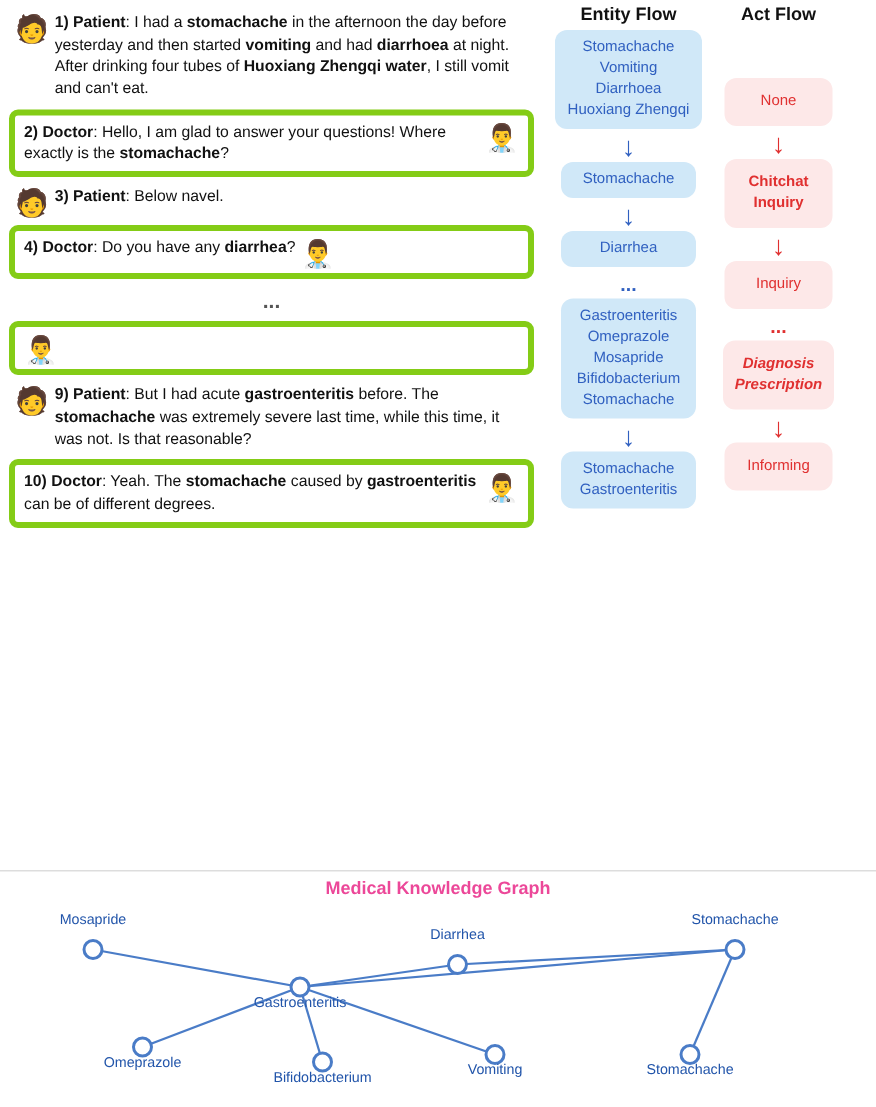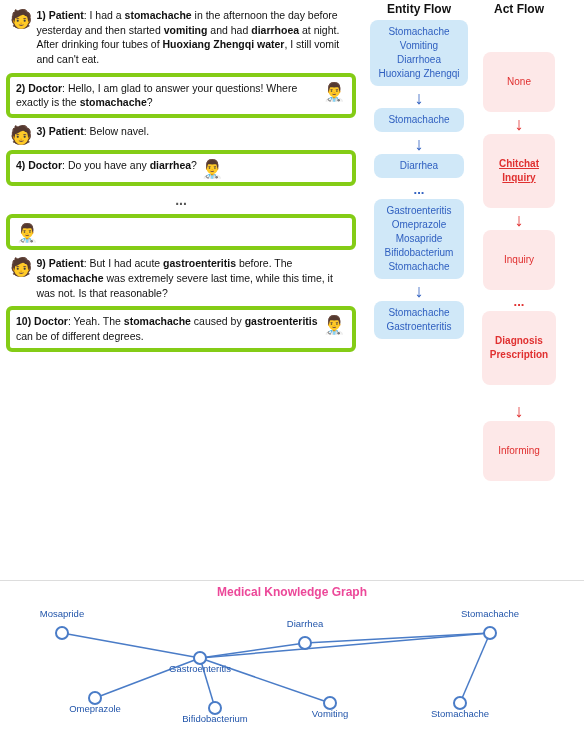--- a/index.html
+++ b/index.html
@@ -102,28 +102,28 @@
     }
     .arrow-down {
       color: #3060c0;
       font-size: 18px;
       line-height: 1;
       margin: 1px 0;
     }
     .act-box {
       background: #fde8e8;
       border-radius: 8px;
-      padding: 23px 8px;
+      padding: 9px 8px;
       text-align: center;
       font-size: 10px;
       line-height: 1.4;
       min-width: 72px;
     }
     .act-box.none-box { color: #e03030; }
-    .act-box.chitchat-box { color: #e03030; font-weight: bold; text-decoration: underline; }
+    .act-box.chitchat-box { color: #e03030; font-weight: bold; }
     .act-box.inquiry-box { color: #e03030; }
     .act-box.diag-presc-box { color: #e03030; font-weight: bold; }
     .act-box.informing-box { color: #e03030; }
     .act-arrow-down {
       color: #e03030;
       font-size: 18px;
       line-height: 1;
       margin: 1px 0;
     }
     .ellipsis-flow {
@@ -274,21 +274,21 @@
       <div class="act-box chitchat-box" style="margin-bottom:2px;">
         <span>Chitchat<br>Inquiry</span>
       </div>
       <div class="act-arrow-down">↓</div>
 
       <div class="act-box inquiry-box" style="margin-bottom:2px;">
         <span>Inquiry</span>
       </div>
       <div class="ellipsis-act">...</div>
 
-      <div class="act-box diag-presc-box" style="margin-bottom:16px;">
+      <div class="act-box diag-presc-box" style="margin-bottom:2px;font-style:italic;">
         <span>Diagnosis<br>Prescription</span>
       </div>
       <div class="act-arrow-down">↓</div>
 
       <div class="act-box informing-box">
         <span>Informing</span>
       </div>
     </div>
 
   </div>

